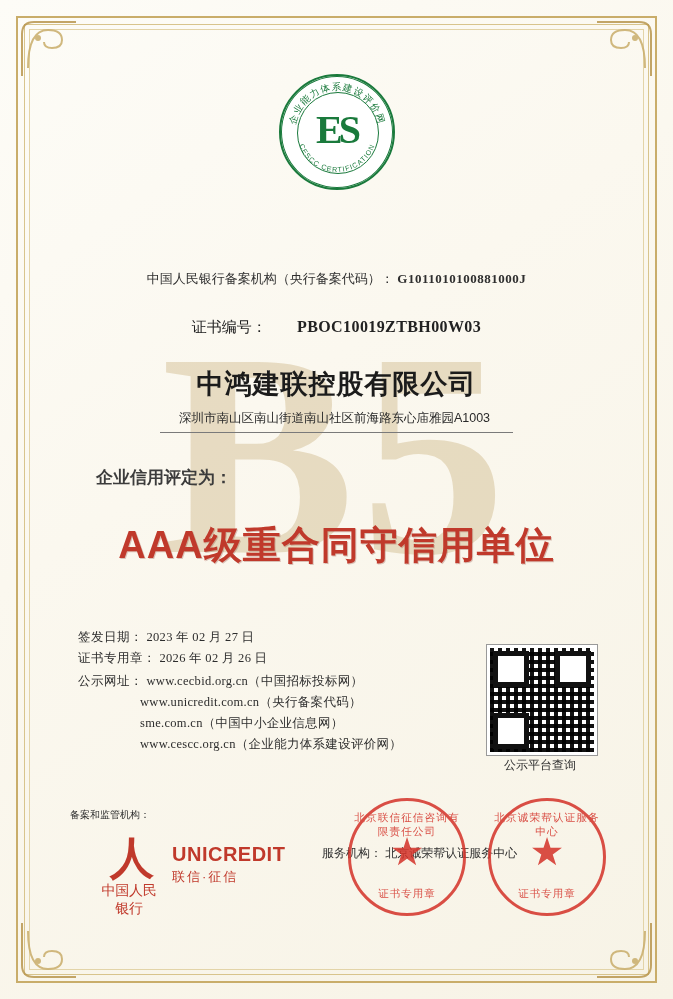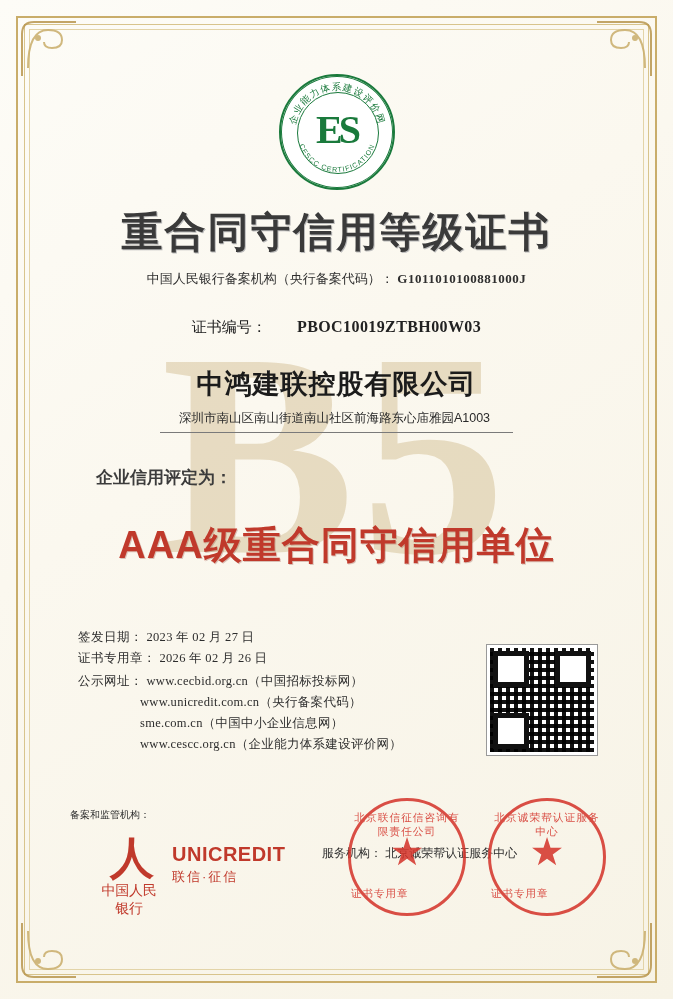--- a/index.html
+++ b/index.html
@@ -317,20 +317,21 @@
   .seal .star {
     position: absolute;
     left: 0; right: 0; top: 34px;
     text-align: center;
     font-size: 34px;
     line-height: 34px;
   }
   .seal .bottom {
     position: absolute;
     left: 0; right: 0; bottom: 12px;
+    text-align: center;
     font-family: "Liberation Sans", sans-serif;
     font-size: 10.5px;
     letter-spacing: 1px;
   }
 </style>
 </head>
 <body>
 
 <div class="cert">
 
@@ -373,21 +374,20 @@
         </text>
         <text font-family="Liberation Sans, sans-serif" font-size="7" fill="#1a7a3c" letter-spacing="1">
           <textPath href="#arcBottom" startOffset="50%" text-anchor="middle">CESCC CERTIFICATION</textPath>
         </text>
       </svg>
       <div class="inner-disc"></div>
       <div class="mark">ES</div>
     </div>
   </div>
 
-  <div class="main-title">重合同守信用等级证书</div>
 
   <div class="subtitle">
     <span>中国人民银行备案机构（央行备案代码）：</span>
     <span class="code">G1011010100881000J</span>
   </div>
 
   <div class="cert-no">
     <span>证书编号：</span>
     <span class="val">PBOC10019ZTBH00W03</span>
   </div>
@@ -421,20 +421,21 @@
     <div class="row urls-indent">
       <span class="v">www.cescc.org.cn（企业能力体系建设评价网）</span>
     </div>
   </div>
 
   <div class="qr-box">
     <div class="finder tl"></div>
     <div class="finder tr"></div>
     <div class="finder bl"></div>
   </div>
+  <div class="qr-caption">公示平台查询</div>
 
   <div class="filing-label">备案和监管机构：</div>
 
   <div class="pboc-logo">
     <div class="glyph">人</div>
     <div class="cap">中国人民银行</div>
   </div>
 
   <div class="unicredit">
     <div class="en">UNICREDIT</div>

